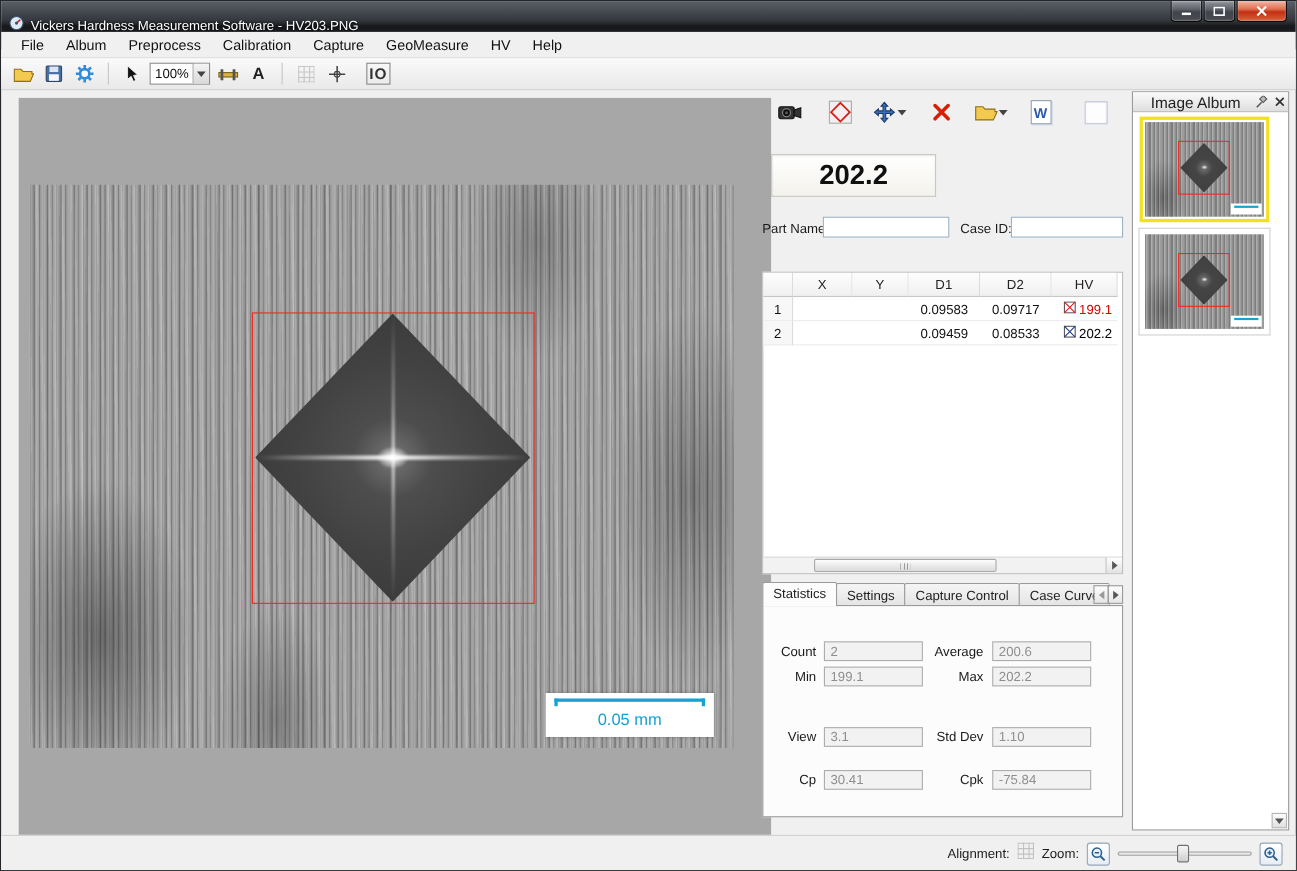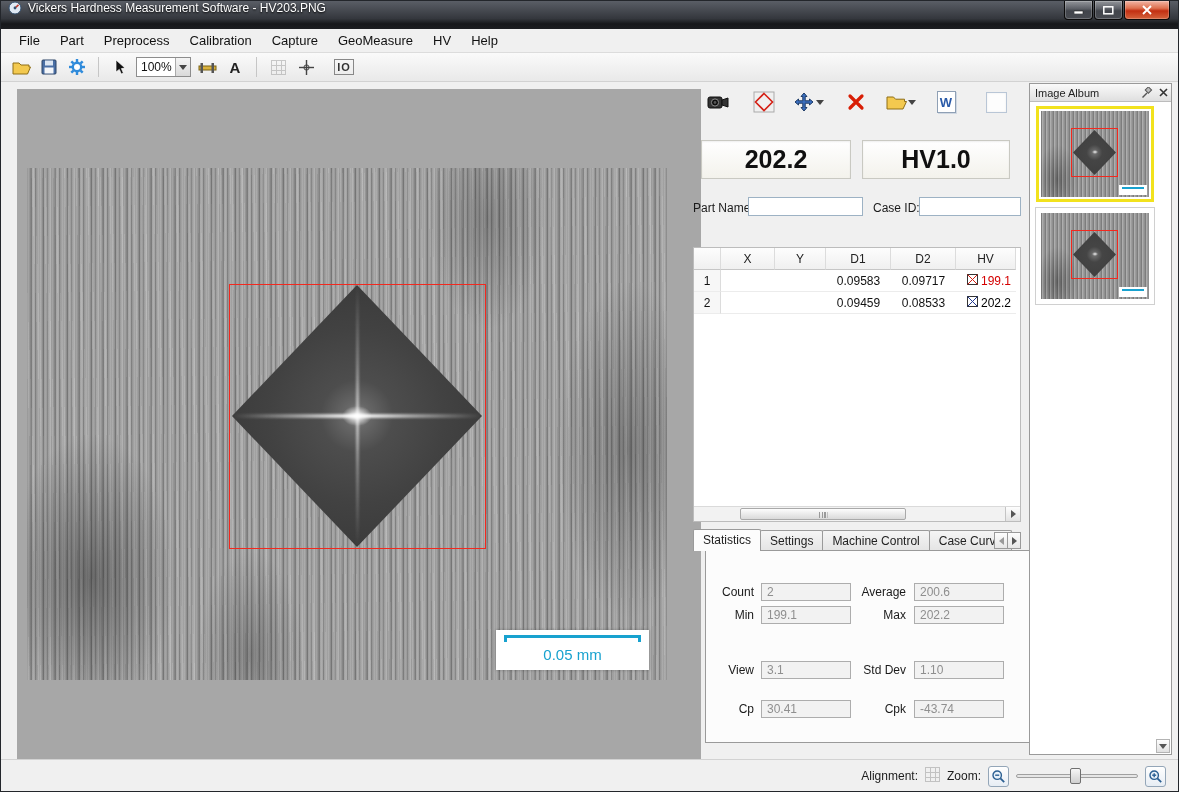--- a/index.html
+++ b/index.html
@@ -3,21 +3,21 @@
 <meta charset="utf-8">
 <style>
   * { box-sizing: border-box; margin: 0; padding: 0; }
   html,body { width:1179px; height:792px; }
   body { font-family:"Liberation Sans", sans-serif; background:#555; }
   .app { position:relative; width:1179px; height:792px; background:#f0f0f0; overflow:hidden; border:1px solid #23262b; }
 
   
   .titlebar { position:absolute; left:0; top:0; width:100%; height:44px;
     background:linear-gradient(#5a5e66 0%, #34373d 40%, #17181b 52%, #2b2d32 100%);
-    display:flex; align-items:flex-start; }
+    display:flex; align-items:center; }
   .title-icon { margin:0 6px 0 7px; }
   .title-text { color:#fff; font-size:12px; text-shadow:0 1px 2px #000; }
   .winbtns { position:absolute; top:0; right:8px; display:flex; gap:1px; }
   .winbtn { width:29px; height:19px; border:1px solid #0a0a0a; border-top:0; border-radius:0 0 4px 4px;
     background:linear-gradient(rgba(255,255,255,.34), rgba(170,172,178,.20) 42%, rgba(58,60,66,.30) 55%, rgba(120,122,128,.30));
     box-shadow:inset 0 0 0 1px rgba(255,255,255,.22); display:flex; align-items:center; justify-content:center; cursor:default; }
   .winbtn.close { width:46px;
     background:linear-gradient(#f2b5a4 0%, #de7150 40%, #c22f12 55%, #d5633c 100%); }
 
   
@@ -30,21 +30,21 @@
     background:linear-gradient(#fafafa,#e9e9e9); border-bottom:1px solid #d2d2d2;
     display:flex; align-items:center; padding-left:8px; gap:4px; }
   .tbtn { width:24px; height:24px; display:flex; align-items:center; justify-content:center; }
   .tsep { width:1px; height:20px; background:#c6c6c6; margin:0 5px; }
   .combo { width:55px; height:20px; background:#fff; border:1px solid #8d8d8d; display:flex; }
   .combo-val { flex:1; font-size:12px; padding:2px 0 0 4px; color:#111; }
   .combo-caret { width:15px; border-left:1px solid #aaa; background:linear-gradient(#f4f4f4,#d9d9d9);
     display:flex; align-items:center; justify-content:center; }
   .caret-down { width:0; height:0; border-left:4px solid transparent; border-right:4px solid transparent; border-top:5px solid #444; }
   .a-tool { font-size:15px; font-weight:bold; color:#222; }
-  .io-tool { font-size:11px; font-weight:bold; color:#333; border:1px solid #888; padding:1px 2px; letter-spacing:1px;margin-left:20px; }
+  .io-tool { font-size:14px; font-weight:bold; color:#333; border:1px solid #888; padding:1px 2px; letter-spacing:1px;margin-left:20px; }
   .dim { opacity:.5; }
 
   
   .image-panel { position:absolute; left:16px; top:88px; width:684px; height:670px; background:#a7a7a7; }
   .micrograph { position:absolute; left:10px; top:79px; width:640px; height:512px; overflow:hidden;
     background:
       radial-gradient(ellipse 130px 220px at 10% 80%, rgba(15,15,15,.38), rgba(0,0,0,0) 65%),
       radial-gradient(ellipse 90px 170px at 72% 10%, rgba(25,25,25,.24), rgba(0,0,0,0) 65%),
       radial-gradient(ellipse 110px 260px at 94% 55%, rgba(20,20,20,.28), rgba(0,0,0,0) 65%),
       radial-gradient(ellipse 80px 160px at 35% 95%, rgba(20,20,20,.25), rgba(0,0,0,0) 65%),
@@ -107,33 +107,33 @@
 
   .tabs-row { position:absolute; left:2px; top:446px; width:328px; height:22px; display:flex; align-items:flex-end; overflow:hidden; }
   .tab { height:21px; padding:0 9px; font-size:12px; line-height:21px; color:#222; white-space:nowrap;
     border:1px solid #9a9a9a; border-bottom:none; border-radius:2px 2px 0 0; margin-right:-1px;
     background:linear-gradient(#f5f5f5,#e4e4e4); }
   .tab.active { height:22px; background:#fcfcfc; position:relative; z-index:2; }
   .tab-pager { position:absolute; right:0; bottom:2px; display:flex; z-index:3; }
   .pager-btn { width:14px; height:17px; border:1px solid #9a9a9a; background:linear-gradient(#fdfdfd,#e6e6e6);
     display:flex; align-items:center; justify-content:center; margin-left:-1px; }
 
-  .tab-panel { position:absolute; left:2px; top:467px; width:328px; height:193px; border:1px solid #9a9a9a; background:#fcfcfc;margin-left:12px; }
+  .tab-panel { position:absolute; left:2px; top:467px; width:328px; height:193px; border:1px solid #9a9a9a; background:#fcfcfc; }
   .stat-label { position:absolute; font-size:12px; color:#1a1a1a; line-height:18px; text-align:right; }
   .stat-input { position:absolute; width:90px; height:18px; border:1px solid #adadad; background:#f2f2f2;
     color:#8f8f8f; font-size:12px; padding:1px 5px; line-height:15px; }
   .c1l { left:0; width:48px; } .c1i { left:55px; }
   .c2l { left:140px; width:60px; } .c2i { left:208px; }
   .r1 { top:32px; } .r2 { top:55px; } .r3 { top:110px; } .r4 { top:149px; }
 
   
   .album { position:absolute; left:1028px; top:82px; width:143px; height:672px; border:1px solid #9a9a9a; background:#fff; }
   .album-header { position:absolute; left:0; top:0; right:0; height:18px; background:linear-gradient(#fafafa,#dfdfdf);
     border-bottom:1px solid #bcbcbc; display:flex; align-items:center; }
-  .album-title { font-size:11px; color:#222; padding-left:5px; flex:1; }
+  .album-title { font-size:14px; color:#222; padding-left:5px; flex:1;text-align:center; }
   .album-hbtn { width:16px; height:16px; display:flex; align-items:center; justify-content:center; }
   .thumb-wrap { position:absolute; left:6px; width:118px; height:96px; background:#fff; }
   .thumb-wrap.sel { border:3px solid #f2e21d; top:22px; }
   .thumb-wrap.plain { border:3px solid #fff; outline:1px solid #d0d0d0; top:124px; }
   .thumb-img { position:absolute; left:2px; top:2px; width:108px; height:86px; overflow:hidden;
     background:
       repeating-linear-gradient(90deg, rgba(0,0,0,.20) 0 1px, rgba(255,255,255,.18) 1px 2px, rgba(0,0,0,0) 2px 3px, rgba(0,0,0,.08) 3px 4px),
       radial-gradient(ellipse 30px 50px at 15% 80%, rgba(0,0,0,.3), rgba(0,0,0,0) 70%),
       linear-gradient(#9c9c9c,#9c9c9c); }
   .thumb-box { position:absolute; left:30px; top:17px; width:47px; height:49px; border:1px solid #f3281e; }
@@ -186,21 +186,21 @@
       <div class="winbtn close">
           <svg width="10" height="10">
             <path d="M1 1 L9 9 M9 1 L1 9" stroke="#fff" stroke-width="1.9"></path>
           </svg>
         </div>
     </div>
   </div>
 
   <div class="menubar">
     <span class="menu-item">File</span>
-    <span class="menu-item">Part</span>
+    <span class="menu-item">Album</span>
     <span class="menu-item">Preprocess</span>
     <span class="menu-item">Calibration</span>
     <span class="menu-item">Capture</span>
     <span class="menu-item">GeoMeasure</span>
     <span class="menu-item">HV</span>
     <span class="menu-item">Help</span>
   </div>
 
   <div class="toolbar">
     <div class="tbtn">
@@ -336,21 +336,20 @@
     <div class="ricon" style="left:242px">
       <span class="word-icon">
           <span>W</span>
         </span>
     </div>
     <div class="ricon" style="left:292px">
       <span class="blank-icon"></span>
     </div>
 
     <div class="hv-box v1">202.2</div>
-    <div class="hv-box v2">HV1.0</div>
 
     <span class="part-label" style="left:2px">Part Name:</span>
     <input class="part-input" style="left: 57px; width: 115px;" value="">
     <span class="part-label" style="left:182px">Case ID:</span>
     <input class="part-input" style="left: 228px; width: 102px;" value="">
 
     <div class="hr-wrap">
       <div class="hr-grid">
         <div class="th"></div>
         <div class="th">X</div>
@@ -393,21 +392,21 @@
           </div>
         <div class="harrow">
             <i class="tri-right"></i>
           </div>
       </div>
     </div>
 
     <div class="tabs-row">
       <span class="tab active">Statistics</span>
       <span class="tab">Settings</span>
-      <span class="tab">Machine Control</span>
+      <span class="tab">Capture Control</span>
       <span class="tab">Case Curve</span>
     </div>
     <div class="tab-pager" style="position:absolute; right:2px; top:449px;">
       <span class="pager-btn">
           <i class="tri-left"></i>
         </span>
       <span class="pager-btn">
           <i class="tri-right"></i>
         </span>
     </div>
@@ -424,21 +423,21 @@
       <span class="stat-input c2i r2">202.2</span>
 
       <span class="stat-label c1l r3">View</span>
       <span class="stat-input c1i r3">3.1</span>
       <span class="stat-label c2l r3">Std Dev</span>
       <span class="stat-input c2i r3">1.10</span>
 
       <span class="stat-label c1l r4">Cp</span>
       <span class="stat-input c1i r4">30.41</span>
       <span class="stat-label c2l r4">Cpk</span>
-      <span class="stat-input c2i r4">-43.74</span>
+      <span class="stat-input c2i r4">-75.84</span>
     </div>
   </div>
 
   <div class="album">
     <div class="album-header">
       <span class="album-title">Image Album</span>
       <span class="album-hbtn">
         <svg width="12" height="12">
             <rect x="5.2" y="0.8" width="4.5" height="4.5" transform="rotate(45 7.4 3)" fill="#bbb" stroke="#555"></rect>
             <line x1="6" y1="6" x2="1.5" y2="10.5" stroke="#555" stroke-width="1.4"></line>

